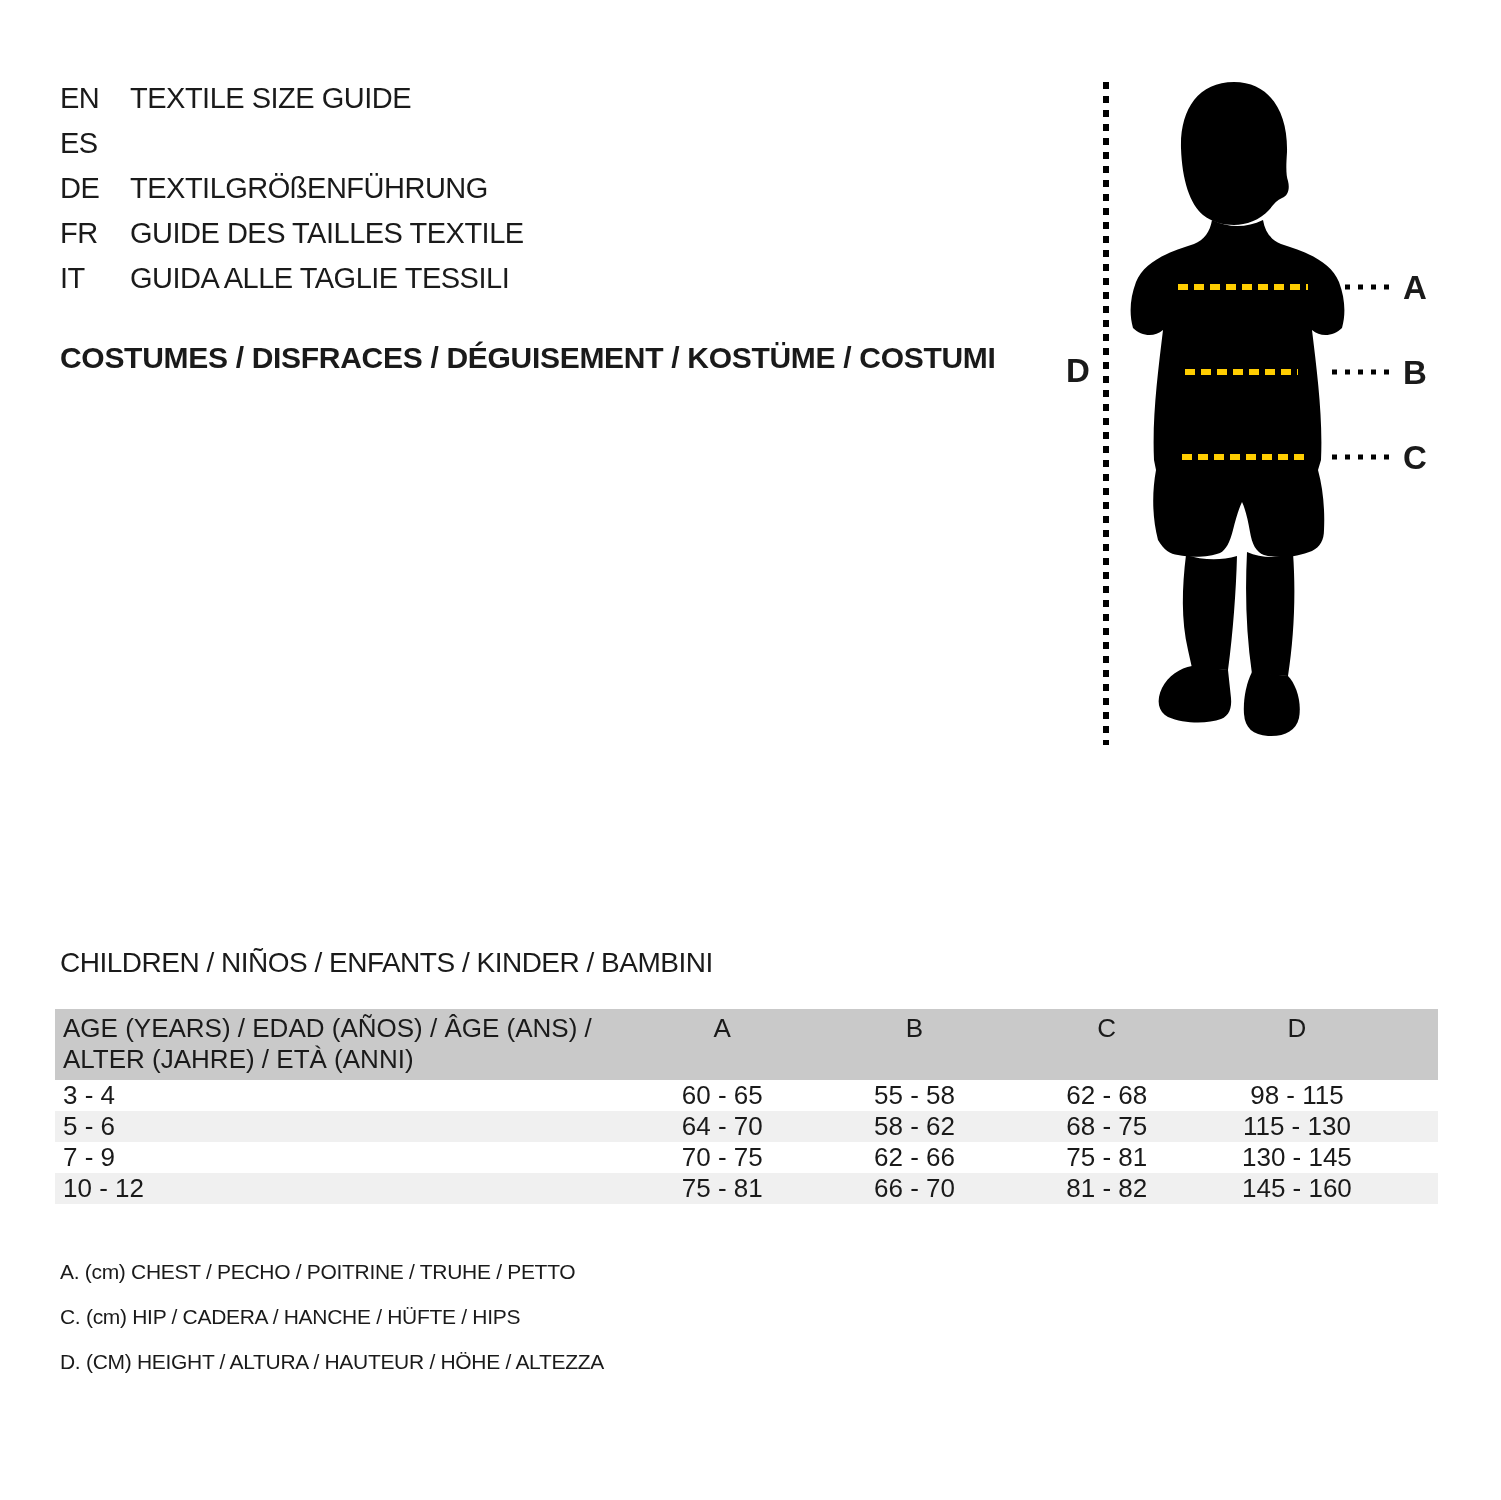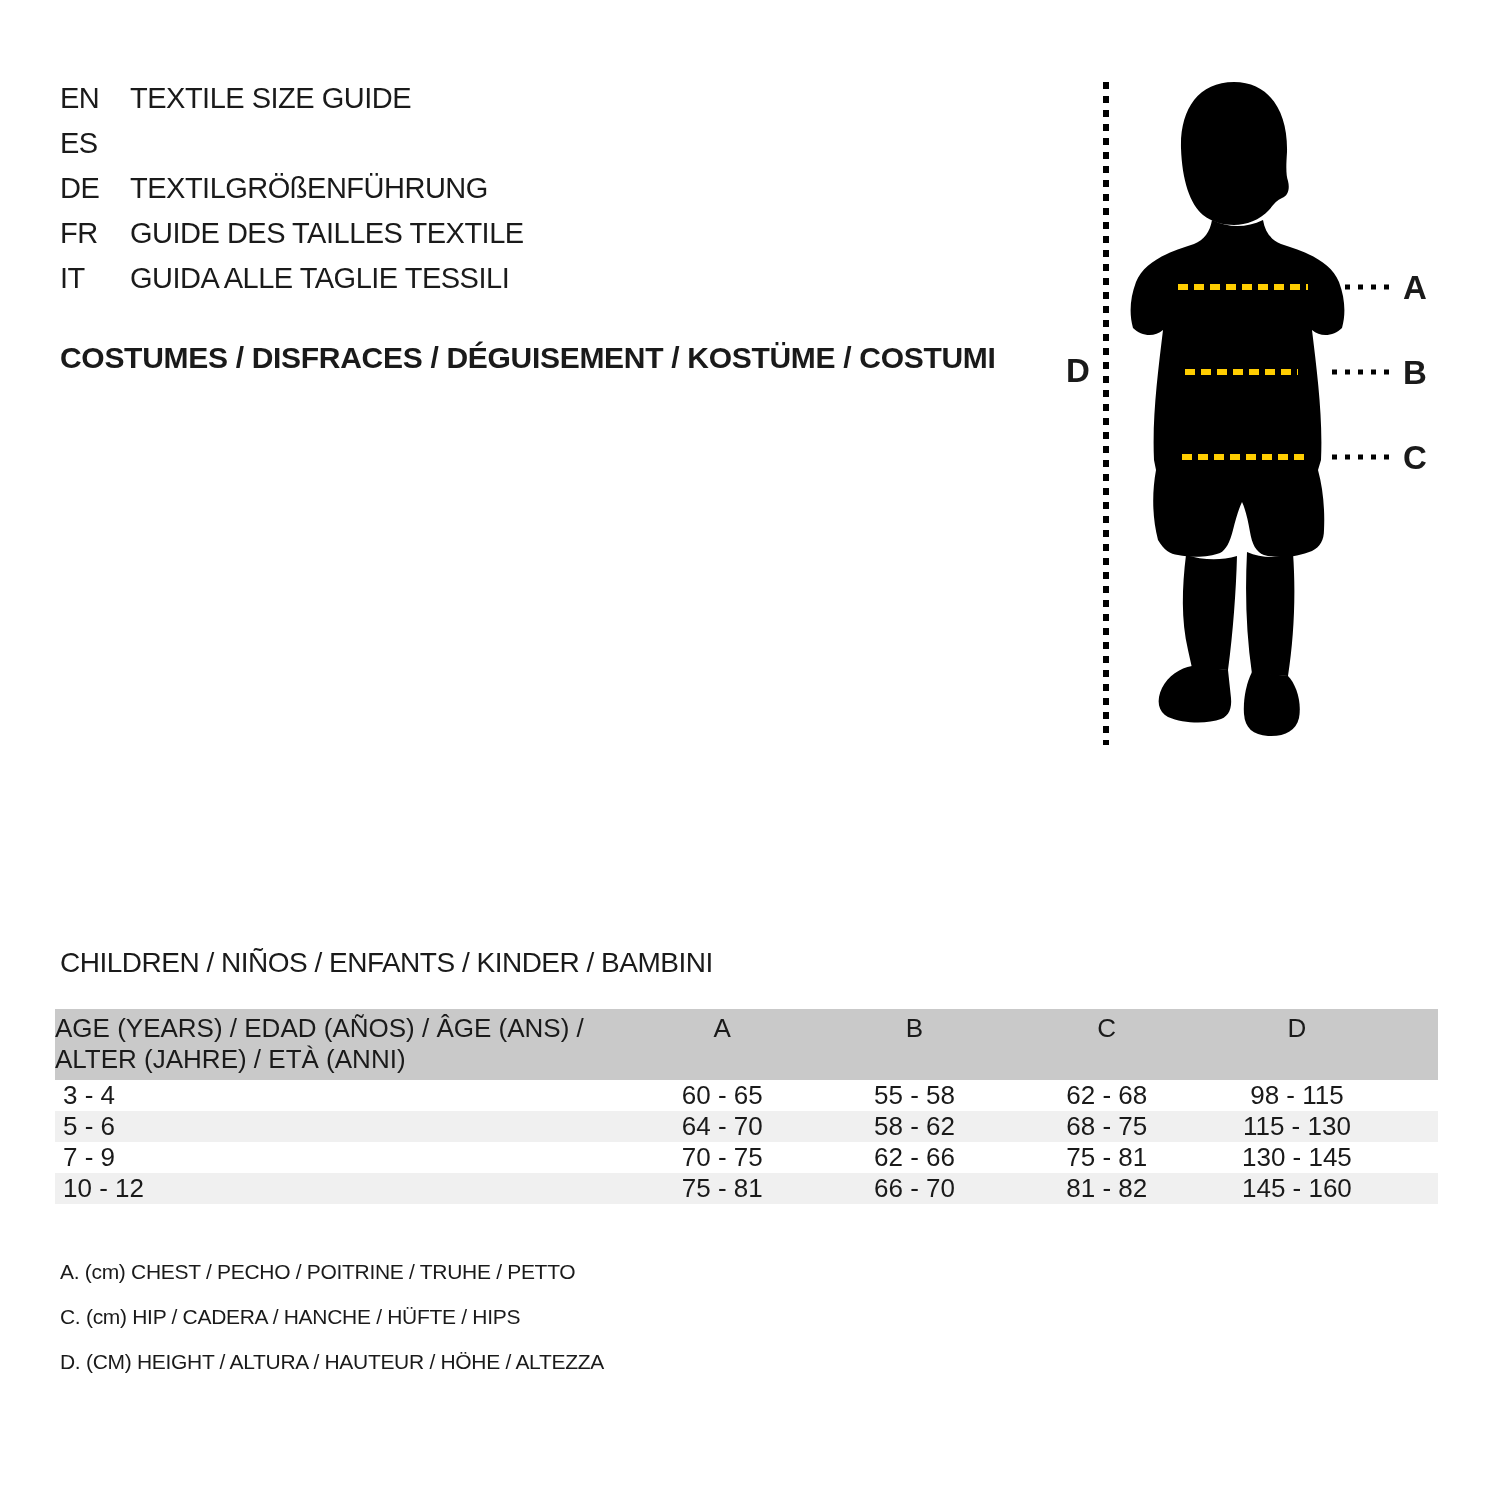--- a/index.html
+++ b/index.html
@@ -23,21 +23,21 @@
   
   .figure-block{position:absolute;left:1040px;top:72px;width:430px;height:692px;}
   .figure-block svg{display:block;}
   .marker-label{font-family:"Liberation Sans","DejaVu Sans",sans-serif;font-size:33px;font-weight:700;fill:#1a1a1a;}
   
   .children-line{position:absolute;left:60px;top:947px;font-size:28px;letter-spacing:-0.5px;white-space:nowrap;}
   
   .size-table{position:absolute;left:55px;top:1009px;width:1383px;font-size:26px;}
   .tbl-grid{display:grid;grid-template-columns:41.3% 13.9% 13.9% 13.9% 13.6% 3.4%;}
   .tbl-header{background:#c9c9c9;padding-top:4px;padding-bottom:5px;}
-  .age-head{padding-left:0;line-height:31px;white-space:nowrap;}
+  .age-head{padding-left:8px;line-height:31px;white-space:nowrap;}
   .col-head{text-align:center;line-height:31px;}
   .tbl-row{height:31px;align-items:center;}
   .tbl-row.striped{background:#f0f0f0;}
   .cell-age{padding-left:8px;white-space:nowrap;}
   .cell-num{text-align:center;white-space:nowrap;}
   
   .legend-block{position:absolute;left:60px;top:1249px;}
   .legend-item{height:45px;line-height:45px;font-size:21px;letter-spacing:-0.3px;white-space:nowrap;}
 </style>
 </head>

